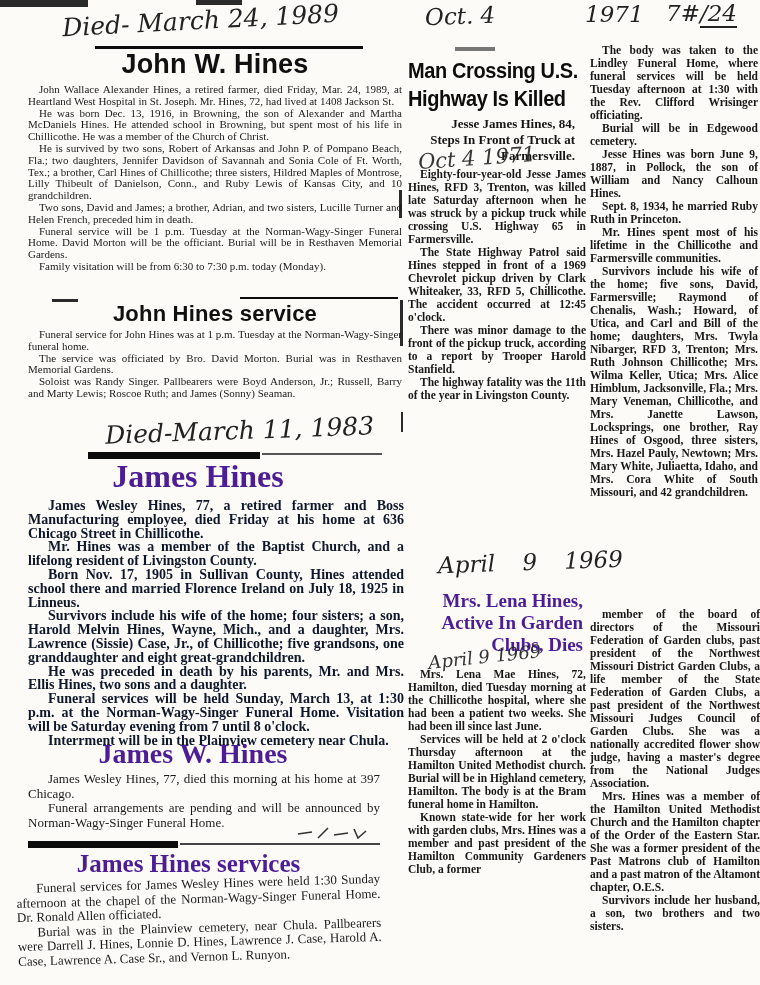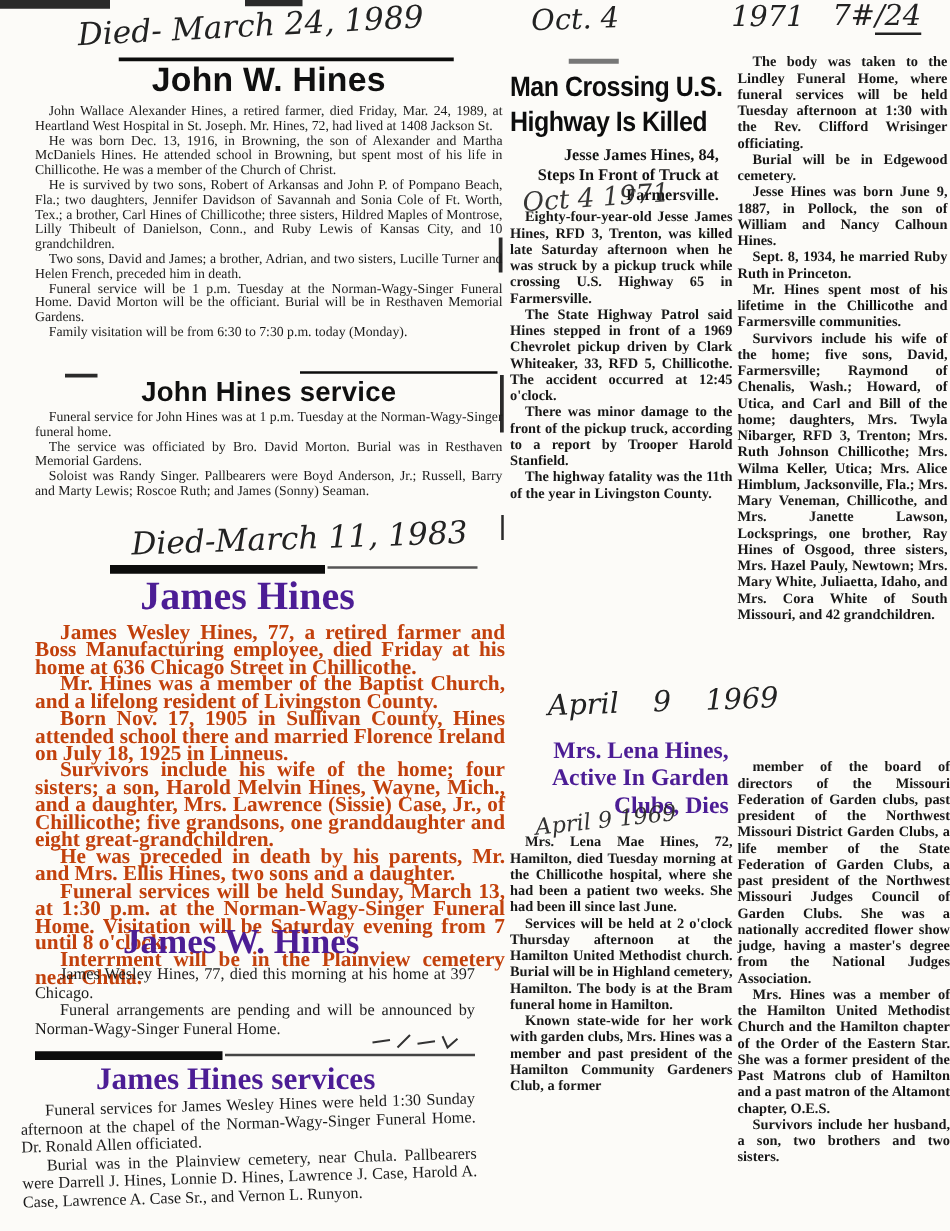--- a/index.html
+++ b/index.html
@@ -21,21 +21,21 @@
     font-family: "Liberation Serif", serif;
     font-weight: 700; text-align: center; color: #4c1d95;
   }
   .body-text {
     font-family: "Liberation Serif", serif;
     text-align: justify; color: #1b1b1b;
   }
   .body-text p { margin: 0; }
   .body-a { font-size: 11px; line-height: 11.8px; }
   .body-a p { text-indent: 11px; }
-  .body-b { font-size: 17px; line-height: 13.8px; font-weight: 700; color: #c2410c; }
+  .body-b { font-size: 14px; line-height: 13.8px; font-weight: 700; color: #0f172a; }
   .body-b p { text-indent: 20px; }
   .body-c { font-size: 13px; line-height: 14.6px; }
   .body-c p { text-indent: 20px; }
   .col-text { font-size: 11.5px; line-height: 13px; font-weight: 700; color: #181818; }
   .col-text p { text-indent: 12px; }
   .hand {
     font-family: "DejaVu Serif", serif;
     font-style: italic; color: #222;
     white-space: nowrap;
   }

